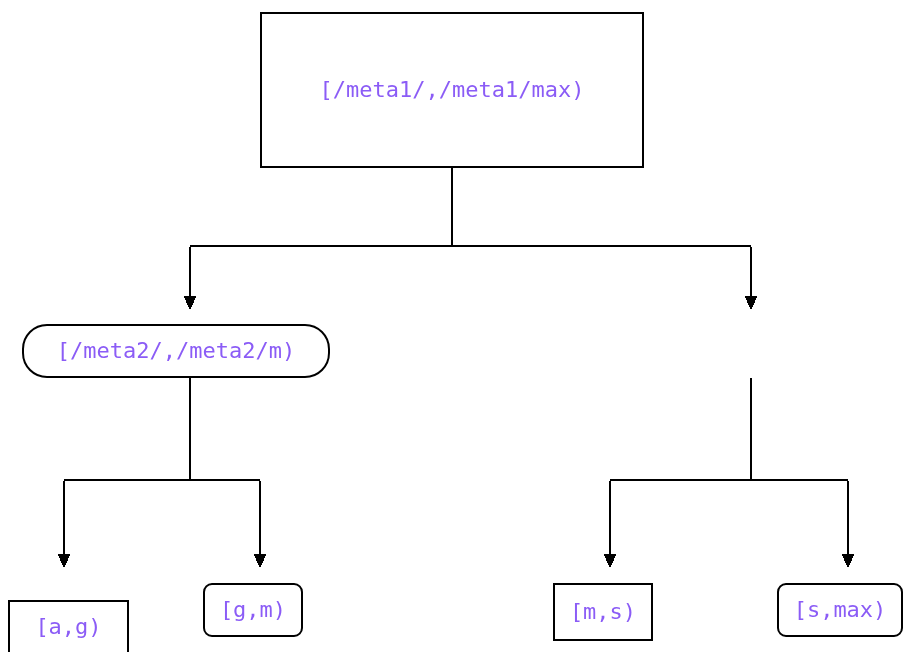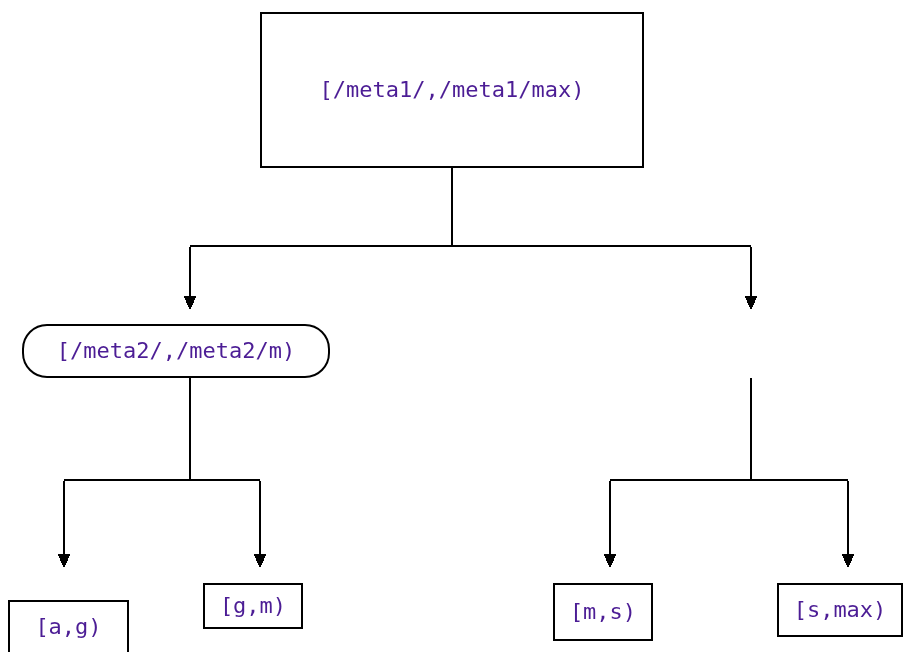--- a/index.html
+++ b/index.html
@@ -6,21 +6,21 @@
     margin: 0;
     padding: 0;
     background: #ffffff;
   }
   .canvas {
     position: relative;
     width: 912px;
     height: 652px;
     background: #ffffff;
     font-family: "DejaVu Sans Mono", monospace;
-    color: #4c1d95;
+    color: #8b5cf6;
     overflow: hidden;
   }
   .edges {
     position: absolute;
     left: 0;
     top: 0;
     width: 912px;
     height: 652px;
   }
   .edges path {
@@ -41,23 +41,23 @@
     align-items: center;
     justify-content: center;
     font-size: 22px;
     line-height: 1;
     white-space: nowrap;
   }
   .node-root  { left: 260px; top: 12px;  width: 384px; height: 156px; }
   .node-left  { left: 22px;  top: 324px; width: 308px; height: 54px; border-radius: 25px; }
   .node-right { left: 582px; top: 324px; width: 321px; height: 54px; }
   .node-ll    { left: 8px;   top: 583px; width: 121px; height: 54px; margin-top: 17px; }
-  .node-lr    { left: 203px; top: 583px; width: 100px; height: 46px; }
+  .node-lr    { left: 203px; top: 583px; width: 100px; height: 54px; border-radius: 9px; }
   .node-rl    { left: 553px; top: 583px; width: 100px; height: 58px; }
-  .node-rr    { left: 777px; top: 583px; width: 126px; height: 54px; }
+  .node-rr    { left: 777px; top: 583px; width: 126px; height: 54px; border-radius: 9px; }
 </style>
 </head>
 <body>
 
 <div class="canvas">
 
   <svg class="edges" viewBox="0 0 912 652" shape-rendering="crispEdges">
 
     <g>
       <path d="M452,168 V247"></path>

